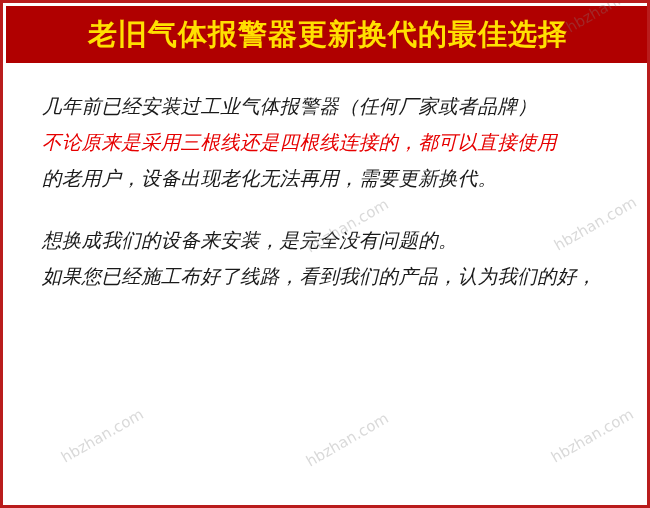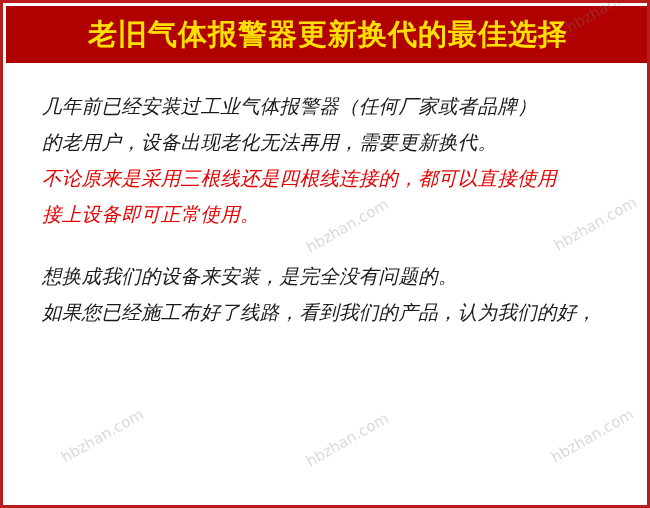--- a/index.html
+++ b/index.html
@@ -91,23 +91,22 @@
 
 <div class="page">
 
   <div class="banner">
     <div class="banner-title">老旧气体报警器更新换代的最佳选择</div>
   </div>
 
   <div class="body-area">
 
     <div class="para-line">几年前已经安装过工业气体报警器（任何厂家或者品牌）</div>
+    <div class="para-line red">不论原来是采用三根线还是四根线连接的，都可以直接使用</div>
     <div class="para-line">的老用户，设备出现老化无法再用，需要更新换代。</div>
-    <div class="para-line red">不论原来是采用三根线还是四根线连接的，都可以直接使用</div>
-    <div class="para-line red">接上设备即可正常使用。</div>
 
     <div class="gap"></div>
 
     <div class="para-line">想换成我们的设备来安装，是完全没有问题的。</div>
     <div class="para-line">如果您已经施工布好了线路，看到我们的产品，认为我们的好，</div>
 
   </div>
 
   <div class="watermark wm1">hbzhan.com</div>
   <div class="watermark wm2">hbzhan.com</div>

